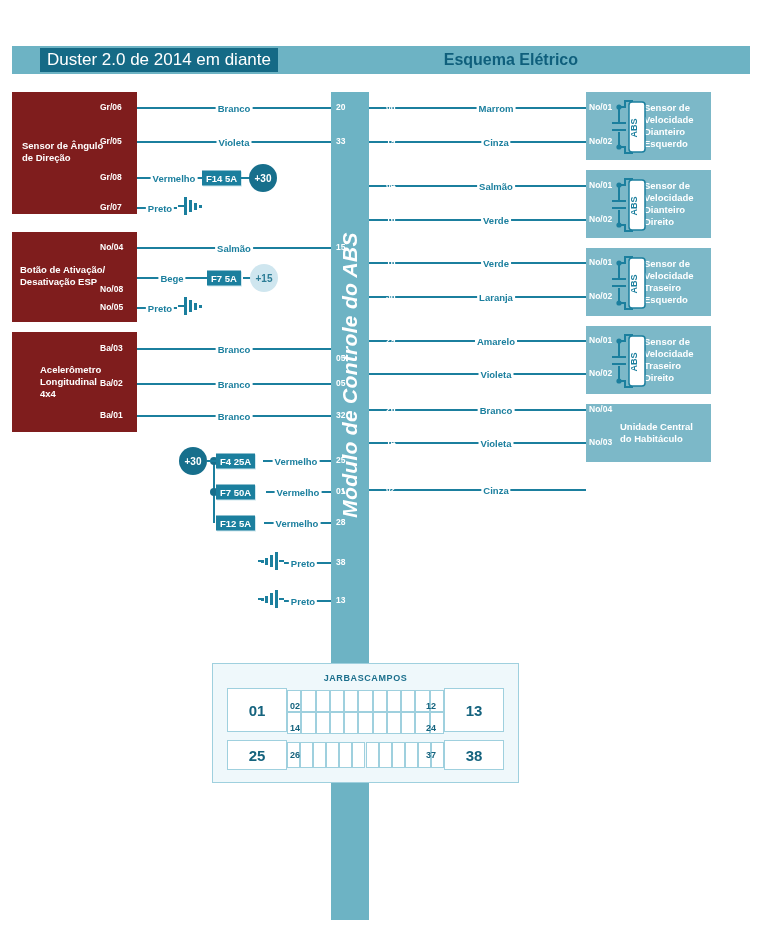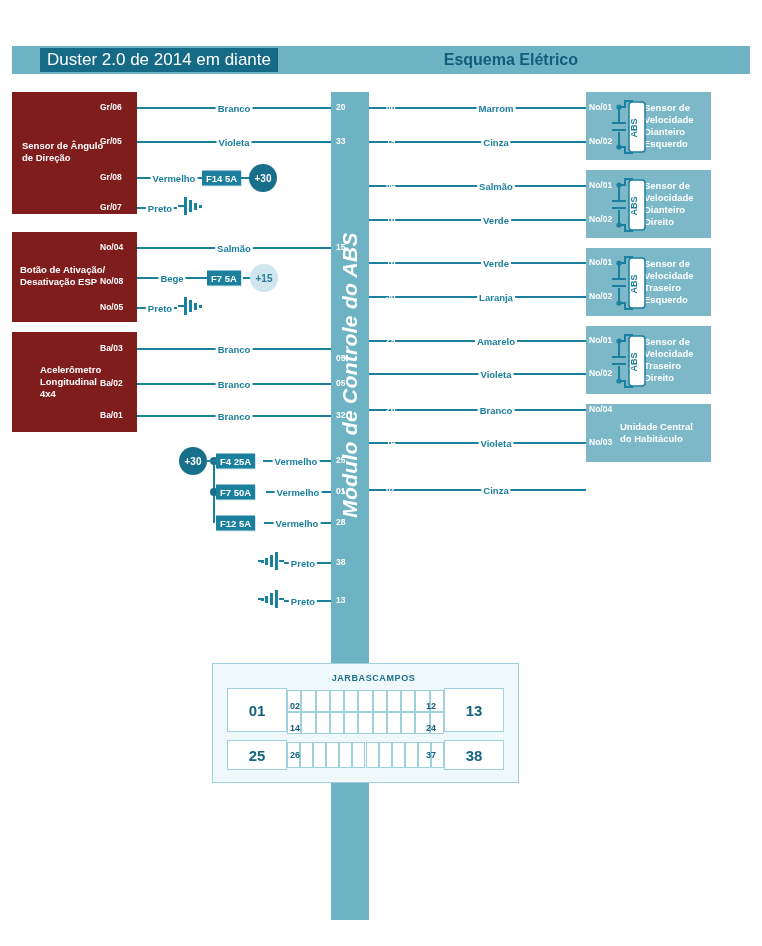--- a/index.html
+++ b/index.html
@@ -97,21 +97,21 @@
   
   .sensor-glyph{position:absolute;}
 
   
   .conn-panel{
     position:absolute;left:212px;top:663px;width:305px;height:118px;
     background:#eff8fb;border:1px solid #9fd0de;
   }
   .conn-title{
     position:absolute;left:0;top:9px;width:305px;text-align:center;
-    color:#1b6f8c;font-size:9px;font-weight:bold;letter-spacing:0.6px;padding-left:8px;
+    color:#1b6f8c;font-size:9px;font-weight:bold;letter-spacing:0.6px;
   }
   .cell{
     position:absolute;border:1px solid #9fd0de;background:#ffffff;
     box-sizing:border-box;
   }
   .bigcell{
     position:absolute;border:1px solid #9fd0de;background:#ffffff;
     box-sizing:border-box;display:flex;align-items:center;justify-content:center;
     color:#15637e;font-size:15px;font-weight:bold;
   }
@@ -173,21 +173,21 @@
     <div class="box-text" style="left:8px;top:32px;">Botão de Ativação/</div>
     <div class="box-text" style="left:8px;top:44px;">Desativação ESP</div>
   </div>
 
   <div class="wire" style="left:137px;top:247px;width:194px;"></div>
   <div class="pin pin-left" style="left:100px;top:242px;">No/04</div>
   <div class="wire-label" style="left:234px;top:248px;">Salmão</div>
   <div class="pinnum" style="left:336px;top:242px;">15</div>
 
   <div class="wire" style="left:137px;top:277px;width:71px;"></div>
-  <div class="pin pin-left" style="left:100px;top:276px;">No/08</div>
+  <div class="pin pin-left" style="left:100px;top:284px;">No/08</div>
   <div class="wire-label" style="left:172px;top:278px;">Bege</div>
   <div class="fuse" style="left:207px;top:278px;">F7 5A</div>
   <div class="wire" style="left:243px;top:277px;width:12px;"></div>
   <div class="badge p15" style="left:264px;top:278px;">+15</div>
 
   <div class="wire" style="left:137px;top:307px;width:40px;"></div>
   <div class="pin pin-left" style="left:100px;top:302px;">No/05</div>
   <div class="wire-label" style="left:160px;top:308px;">Preto</div>
   <div class="gnd" style="left:178px;top:308px;">
     <svg width="26" height="20" viewBox="0 0 26 20">

